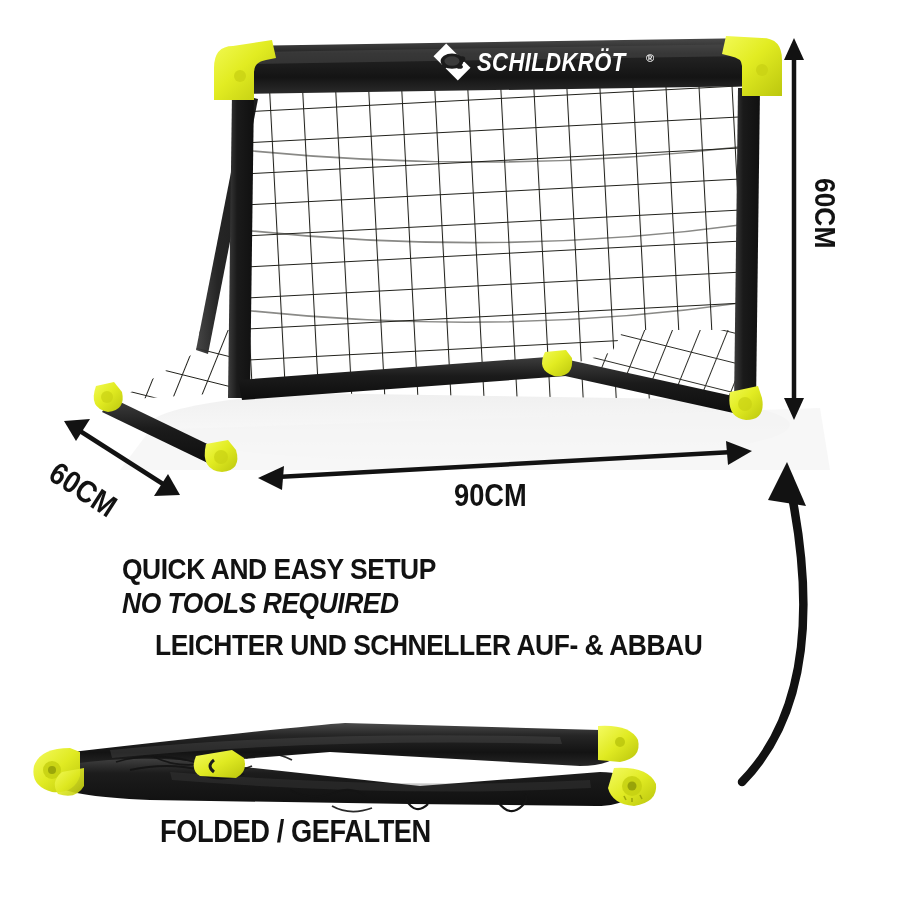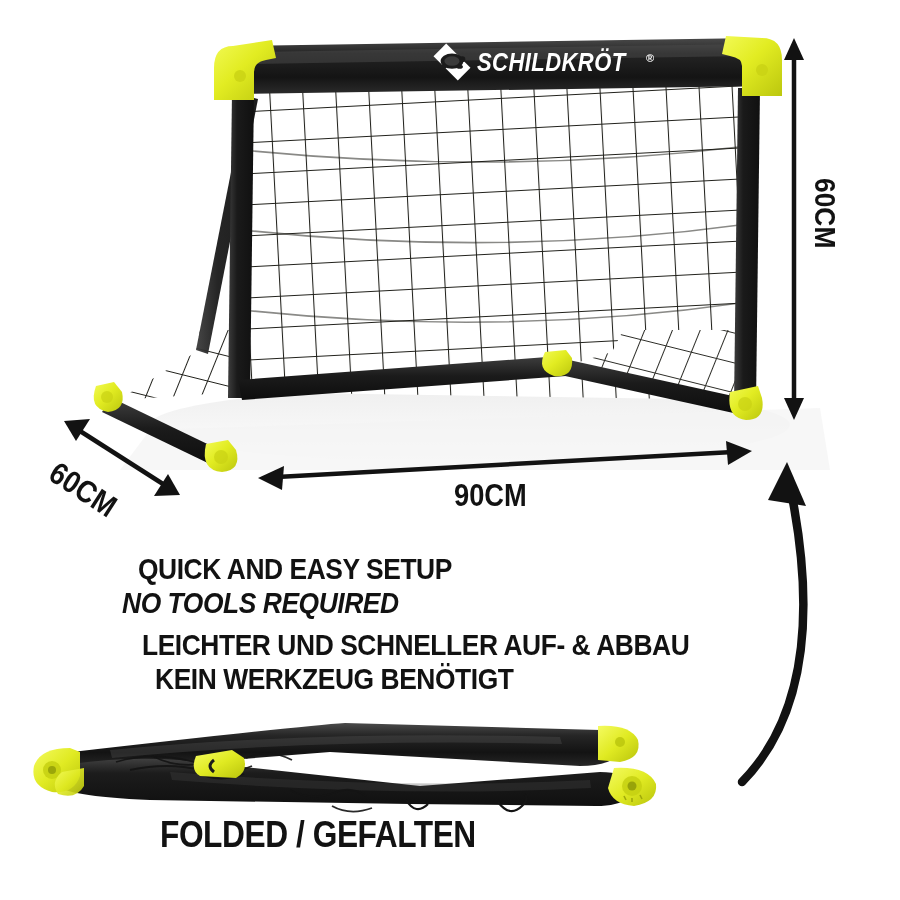--- a/index.html
+++ b/index.html
@@ -45,21 +45,21 @@
     font-size: 30px;
     line-height: 36px;
     font-weight: 700;
   }
   .feature-de {
     font-size: 30px;
     line-height: 36px;
     font-weight: 700;
   }
   .folded-cap {
-    font-size: 36px;
+    font-size: 31px;
     font-weight: 700;
   }
   
   .cond {
     display: inline-block;
     transform: scaleX(0.88);
     transform-origin: left center;
   }
 </style>
 </head>
@@ -226,32 +226,29 @@
   </div>
 
   <div class="txt dim-label" style="left:62px; top:455px; transform: rotate(33deg); transform-origin: left top; font-size:31px;">
     <span class="cond">60CM</span>
   </div>
 
   <div class="txt dim-label" style="left:454px; top:478px; font-size:31px;">
     <span class="cond">90CM</span>
   </div>
 
-  <div class="txt feature-en" style="left:138px; top:551px;">
+  <div class="txt feature-en" style="left:122px; top:551px;">
     <span class="cond">QUICK AND EASY SETUP</span>
   </div>
   <div class="txt feature-en" style="left:122px; top:585px;font-style:italic;">
     <span class="cond">NO TOOLS REQUIRED</span>
   </div>
 
-  <div class="txt feature-de" style="left:142px; top:627px;">
+  <div class="txt feature-de" style="left:155px; top:627px;">
     <span class="cond">LEICHTER UND SCHNELLER AUF- &amp; ABBAU</span>
-  </div>
-  <div class="txt feature-de" style="left:155px; top:661px;">
-    <span class="cond">KEIN WERKZEUG BENÖTIGT</span>
   </div>
 
   <svg class="layer" viewBox="0 0 900 900">
     <defs>
       <linearGradient id="foldTubeA" x1="0" y1="0" x2="0" y2="1">
         <stop offset="0%" stop-color="#4b4b4b"></stop>
         <stop offset="25%" stop-color="#262626"></stop>
         <stop offset="60%" stop-color="#131313"></stop>
         <stop offset="100%" stop-color="#2f2f2f"></stop>
       </linearGradient>

